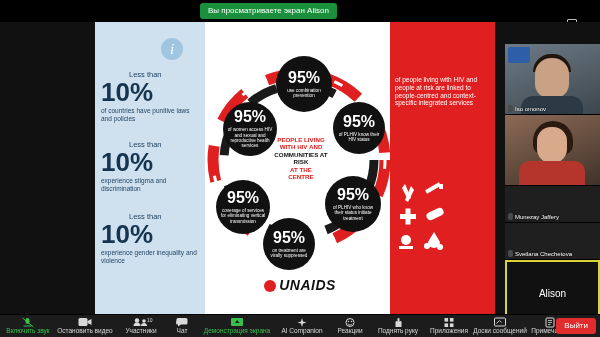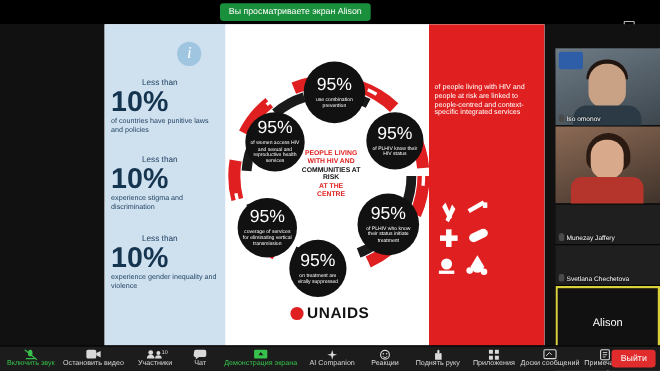--- a/index.html
+++ b/index.html
@@ -39,39 +39,39 @@
   .rstat .big{font-weight:bold;font-size:30px;line-height:30px;}
   .rstat .desc{font-size:6.5px;line-height:7.8px;margin-top:2px;}
 
   .ricons{position:absolute;right:44px;top:162px;width:56px;color:#fff;}
   .ricons svg{display:block;}
 
   
   .ring{position:absolute;left:118px;top:18px;width:172px;height:172px;}
   .bubble{position:absolute;border-radius:50%;background:#111;color:#fff;text-align:center;
     display:flex;flex-direction:column;align-items:center;justify-content:center;}
-  .bubble .num{font-weight:normal;font-size:16px;line-height:16px;}
+  .bubble .num{font-weight:bold;font-size:16px;line-height:16px;}
   .bubble .cap{font-size:4.6px;line-height:5.4px;margin-top:2px;padding:0 4px;}
 
   .b-top{left:63px;top:16px;width:56px;height:56px;}
   .b-tr{left:120px;top:62px;width:52px;height:52px;}
   .b-br{left:112px;top:136px;width:56px;height:56px;}
   .b-bot{left:50px;top:178px;width:52px;height:52px;}
   .b-bl{left:3px;top:140px;width:54px;height:54px;}
   .b-tl{left:10px;top:62px;width:54px;height:54px;}
 
   .center-text{position:absolute;left:55px;top:96px;width:66px;text-align:center;
     font-weight:bold;font-size:6.2px;line-height:7.4px;color:#e02020;}
   .center-text .blk{color:#111;}
 
   .arcs{position:absolute;left:0;top:0;width:172px;height:212px;}
 
   .logo{position:absolute;left:150px;top:254px;width:110px;text-align:center;color:#111;}
   .logo .mark{display:inline-block;width:12px;height:12px;border-radius:50%;background:#e02020;vertical-align:-2px;margin-right:3px;}
-  .logo .txt{font-weight:bold;font-size:14px;letter-spacing:.5px;}
+  .logo .txt{font-weight:bold;font-size:14px;letter-spacing:.5px;font-style:italic;}
 
   
   .part{position:absolute;right:0;top:22px;width:95px;background:#0d0d0d;}
   .tile{position:relative;width:95px;background:#262626;border-bottom:1px solid #000;overflow:hidden;}
   .tile .name{position:absolute;left:3px;bottom:2px;color:#fff;font-size:6px;
     text-shadow:0 0 2px #000;white-space:nowrap;}
   .tile .mic{display:inline-block;width:5px;height:7px;background:#4a4a4a;border-radius:2px;
     margin-right:2px;vertical-align:-1px;}
   .t0{height:70px;background:linear-gradient(160deg,#6d7b86,#3d464d);}
   .t1{height:70px;background:linear-gradient(160deg,#8c6a55,#40332b);}

